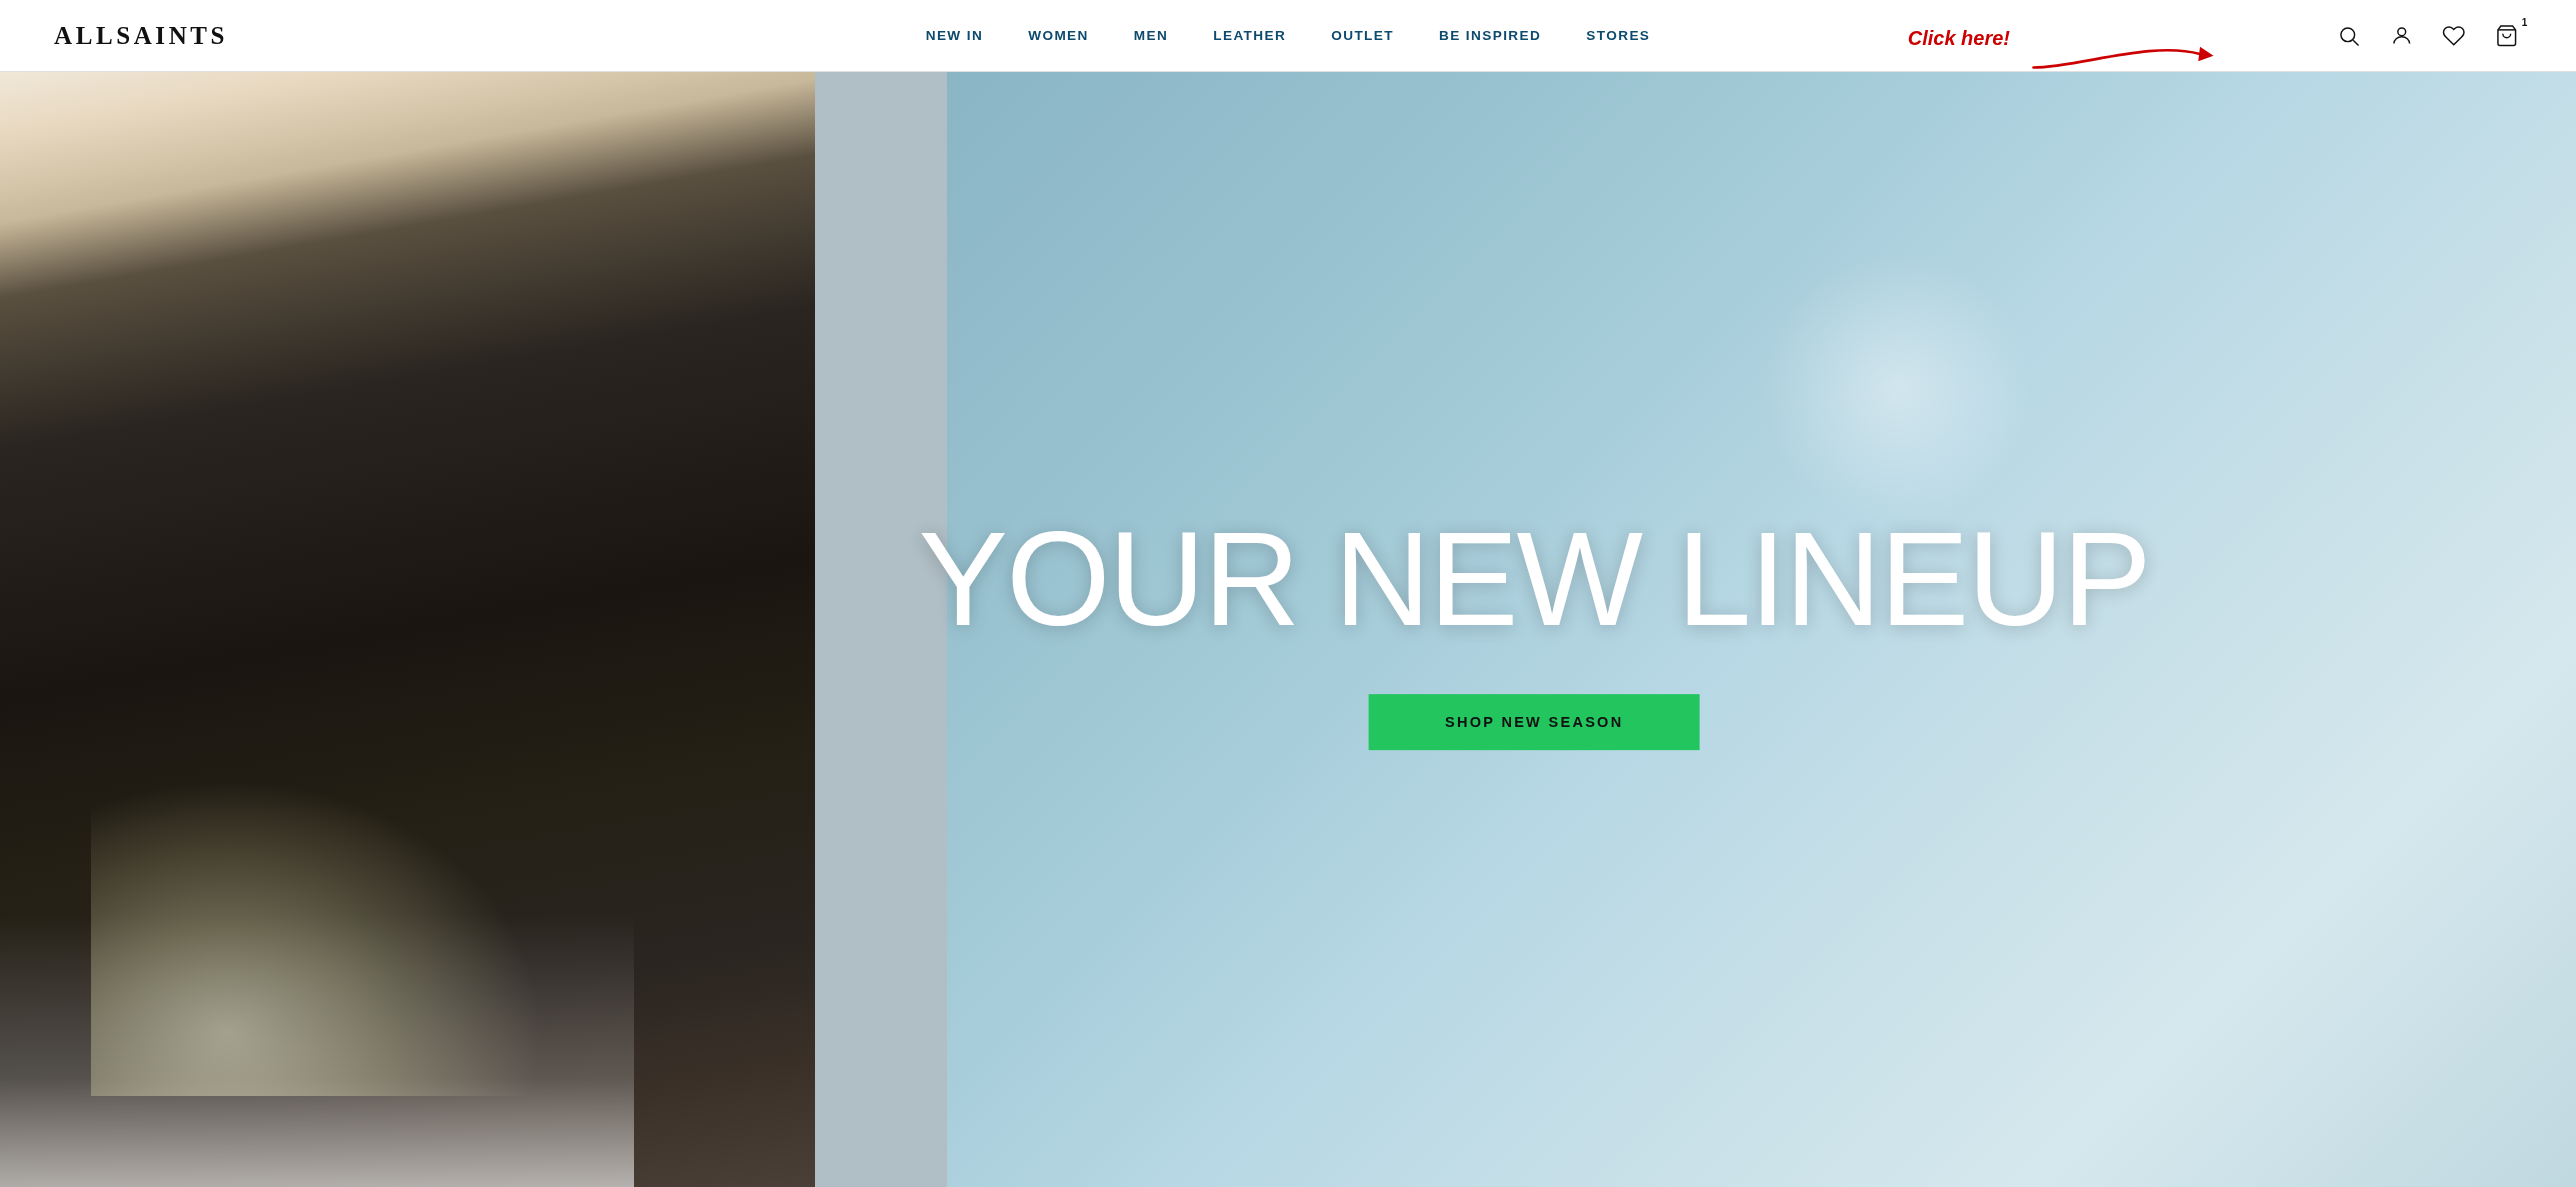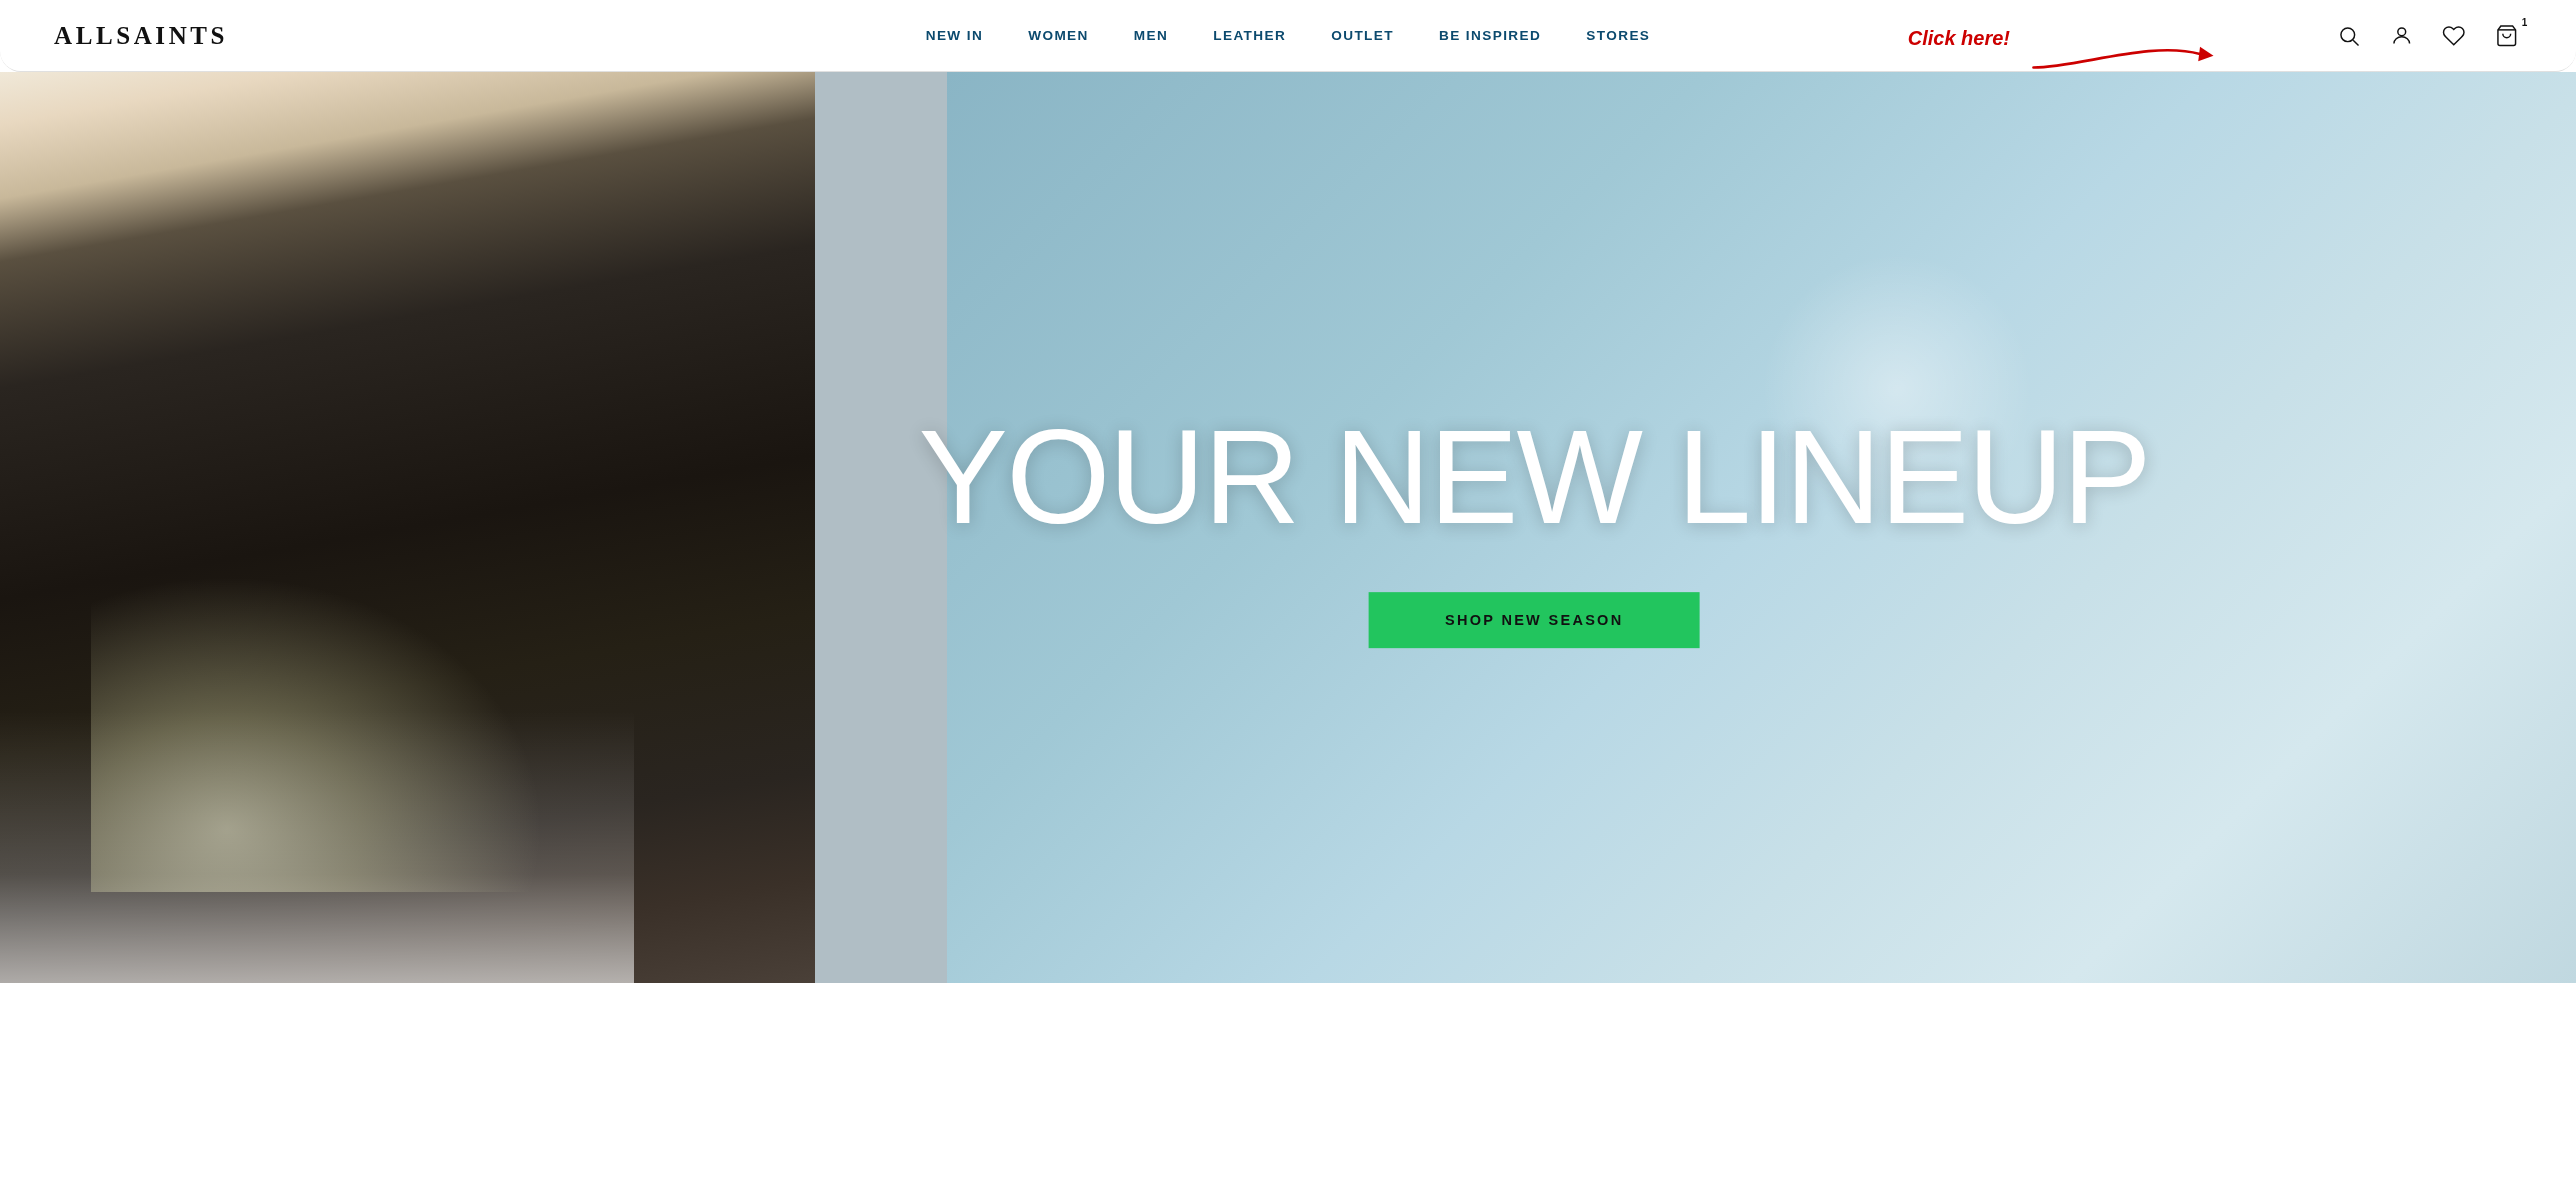--- a/index.html
+++ b/index.html
@@ -15,21 +15,20 @@
     header {
       position: relative;
       display: flex;
       align-items: center;
       justify-content: space-between;
       padding: 0 54px;
       height: 72px;
       background: #fff;
       border-bottom: 0.9px solid #e0e0e0;
       z-index: 10;
-      border-radius: 21px;
     }
 
     .logo {
       font-size: 25px;
       font-weight: 700;
       letter-spacing: 3.6px;
       color: #111;
       font-family: 'Georgia', serif;
       white-space: nowrap;
       cursor: pointer;
@@ -114,21 +113,21 @@
 
     .click-here-arrow {
       display: flex;
       align-items: center;
     }
 
     
     .hero {
       position: relative;
       width: 100%;
-      height: 911px;
+      height: 1115px;
       overflow: hidden;
       background: #b0bec5;
     }
 
     
     .hero-person {
       position: absolute;
       left: 0;
       top: 0;
       width: 815px;

